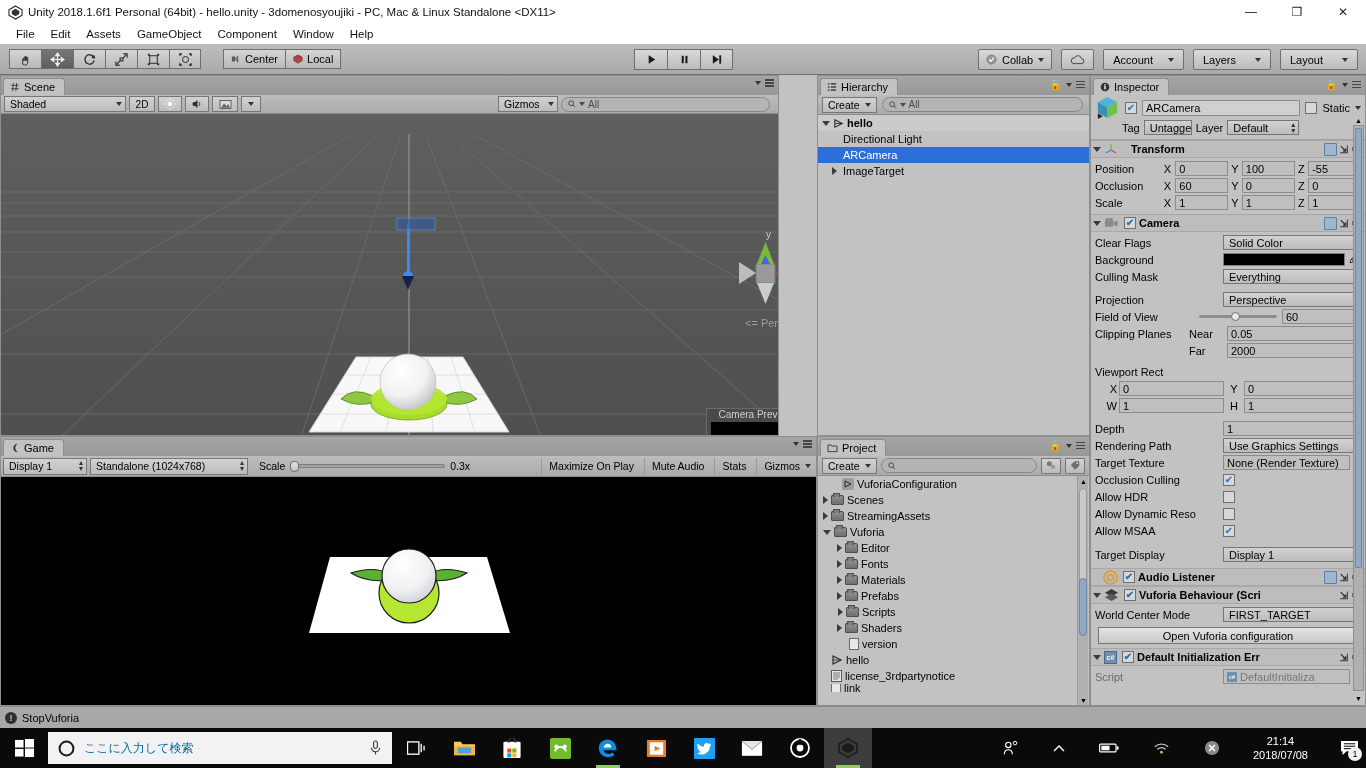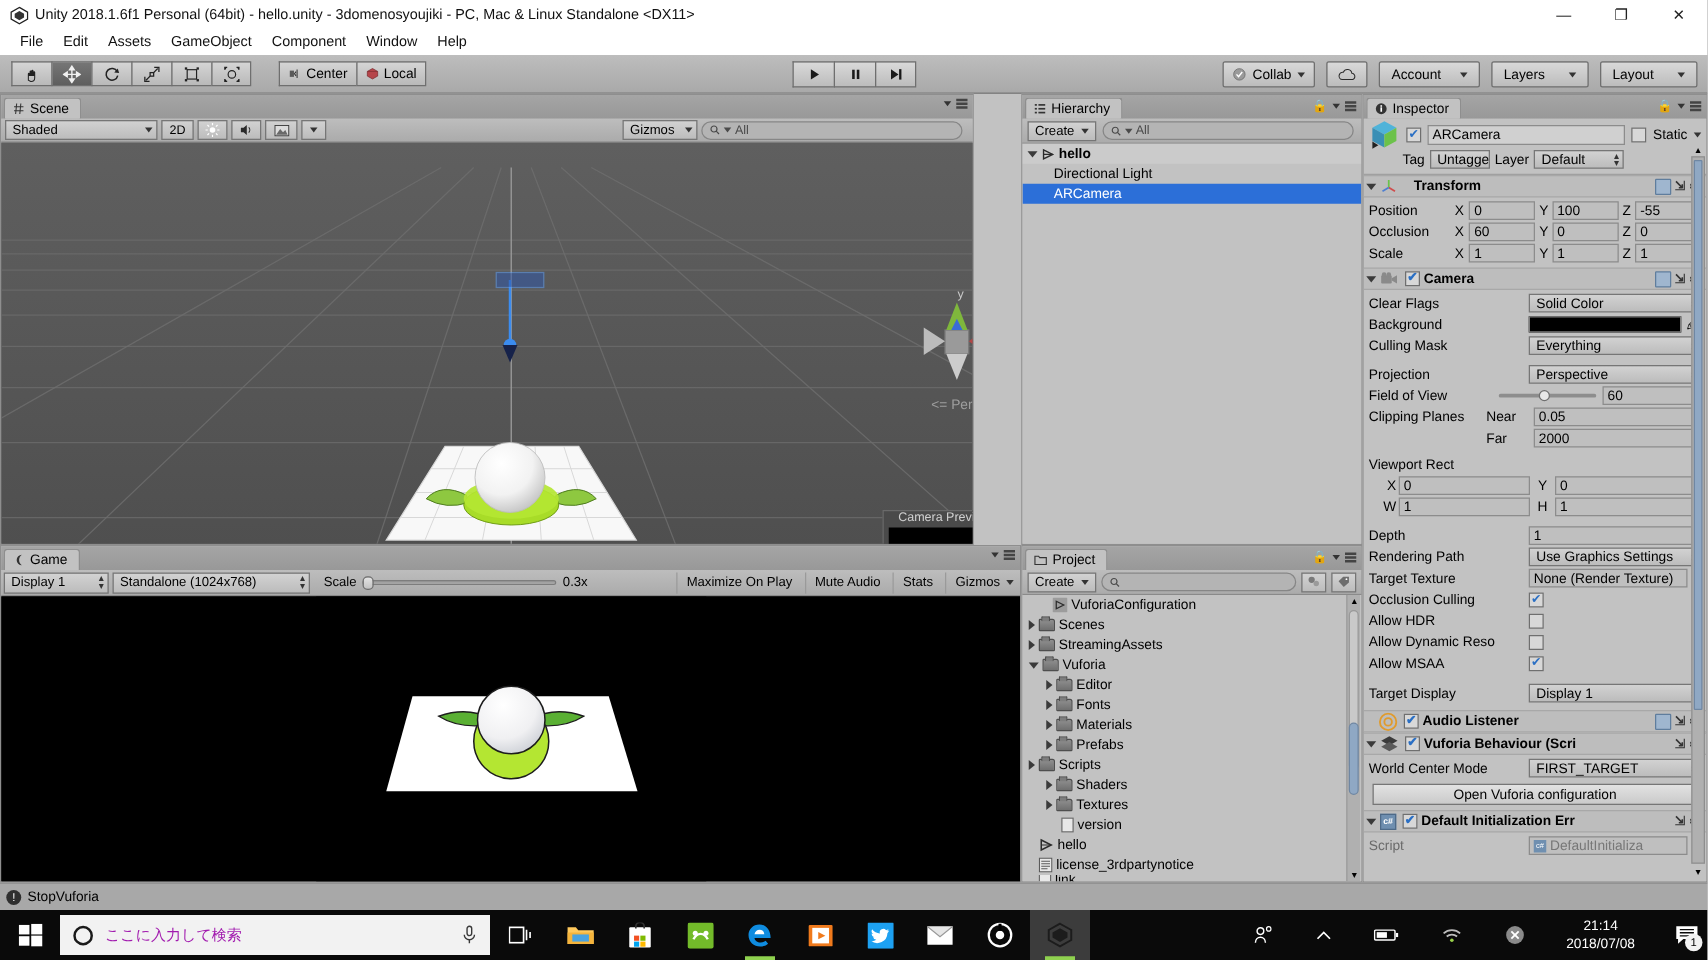--- a/index.html
+++ b/index.html
@@ -173,21 +173,21 @@
   .statusbar{
     position:absolute; left:0; top:706px; width:1366px; height:22px;
     background:#a8a8a8; border-top:1px solid #8a8a8a; display:flex; align-items:center; padding-left:5px; gap:5px;
   }
   .status-ico{ width:12px;height:12px;border-radius:50%;background:#2f2f2f;color:#fff;font-size:9px;display:flex;align-items:center;justify-content:center;}
 
   
   .taskbar{ position:absolute; left:0; top:728px; width:1366px; height:40px; background:#0a0a0a; display:flex; align-items:center;}
   .start{ width:48px;height:40px; display:flex; align-items:center; justify-content:center;}
   .tb-search{ width:344px;height:32px; background:#f2f2f2; display:flex; align-items:center; padding:0 10px; gap:9px;}
-  .tb-search-txt{ font-size:12px; color:#a21caf;}
+  .tb-search-txt{ font-size:12px; color:#0369a1;}
   .tbicon{ width:48px;height:40px; display:flex; align-items:center; justify-content:center; position:relative;}
   .tbicon.active{ background:#3c3c3c; }
   .tbicon.underline:after{content:"";position:absolute;bottom:0;left:12px;width:24px;height:3px;background:#8fd14f;}
   .tray{ position:absolute; right:0; top:0; height:40px; display:flex; align-items:center; gap:16px;}
   .tray-item{ padding:0 9px; height:40px; display:flex; align-items:center; justify-content:center; color:#fff; font-size:12px;}
   .clock{ color:#fff; font-size:11px; text-align:center; line-height:14px; padding:0 8px;}
   .notif{ width:34px;height:40px; display:flex; align-items:center; justify-content:center; position:relative;}
   .notif-badge{ position:absolute; right:4px; bottom:7px; width:14px;height:14px;border-radius:50%;background:#f2f2f2;color:#000;font-size:9px;display:flex;align-items:center;justify-content:center;}
 </style>
 </head>
@@ -653,20 +653,24 @@
             <line x1="2" y1="6" x2="10" y2="6" stroke="#2b2b2b" stroke-width=".9"></line>
           </svg>
         <span>hello</span>
       </div>
       <div class="hrow" style="padding-left:25px;">
         <span>Directional Light</span>
       </div>
       <div class="hrow selected" style="padding-left:25px;">
         <span>ARCamera</span>
       </div>
+      <div class="hrow" style="padding-left:14px;">
+        <span class="tri"></span>
+        <span style="margin-left:3px;">ImageTarget</span>
+      </div>
     </div>
   </div>
 
   <div class="panel" id="proj-panel">
     <div class="panel-tabrow">
       <div class="panel-tab">
         <svg width="11" height="10" viewBox="0 0 12 11">
             <path d="M1 9.5V2.2h3.2l1 1.2H11v6.1z" fill="none" stroke="#333" stroke-width="1"></path>
           </svg>
         <span>Project</span>
@@ -744,34 +748,29 @@
       <div class="prow" style="padding-left:19px;">
         <span class="tri"></span>
         <span class="folder"></span>
         <span>Materials</span>
       </div>
       <div class="prow" style="padding-left:19px;">
         <span class="tri"></span>
         <span class="folder"></span>
         <span>Prefabs</span>
       </div>
-      <div class="prow" style="padding-left:5px;text-align:center;">
+      <div class="prow" style="padding-left:20px;text-align:center;">
         <span class="tri"></span>
         <span class="folder"></span>
         <span>Scripts</span>
       </div>
       <div class="prow" style="padding-left:19px;">
         <span class="tri"></span>
         <span class="folder"></span>
         <span>Shaders</span>
-      </div>
-      <div class="prow" style="padding-left:19px;">
-        <span class="tri"></span>
-        <span class="folder"></span>
-        <span>Textures</span>
       </div>
       <div class="prow" style="padding-left:31px;">
         <span class="docico"></span>
         <span>version</span>
       </div>
       <div class="prow" style="padding-left:13px;">
         <svg width="12" height="12" viewBox="0 0 12 12">
             <polygon points="2,2 10,6 2,10" fill="none" stroke="#2b2b2b" stroke-width="1.2"></polygon>
             <line x1="2" y1="6" x2="10" y2="6" stroke="#2b2b2b" stroke-width=".9"></line>
           </svg>

